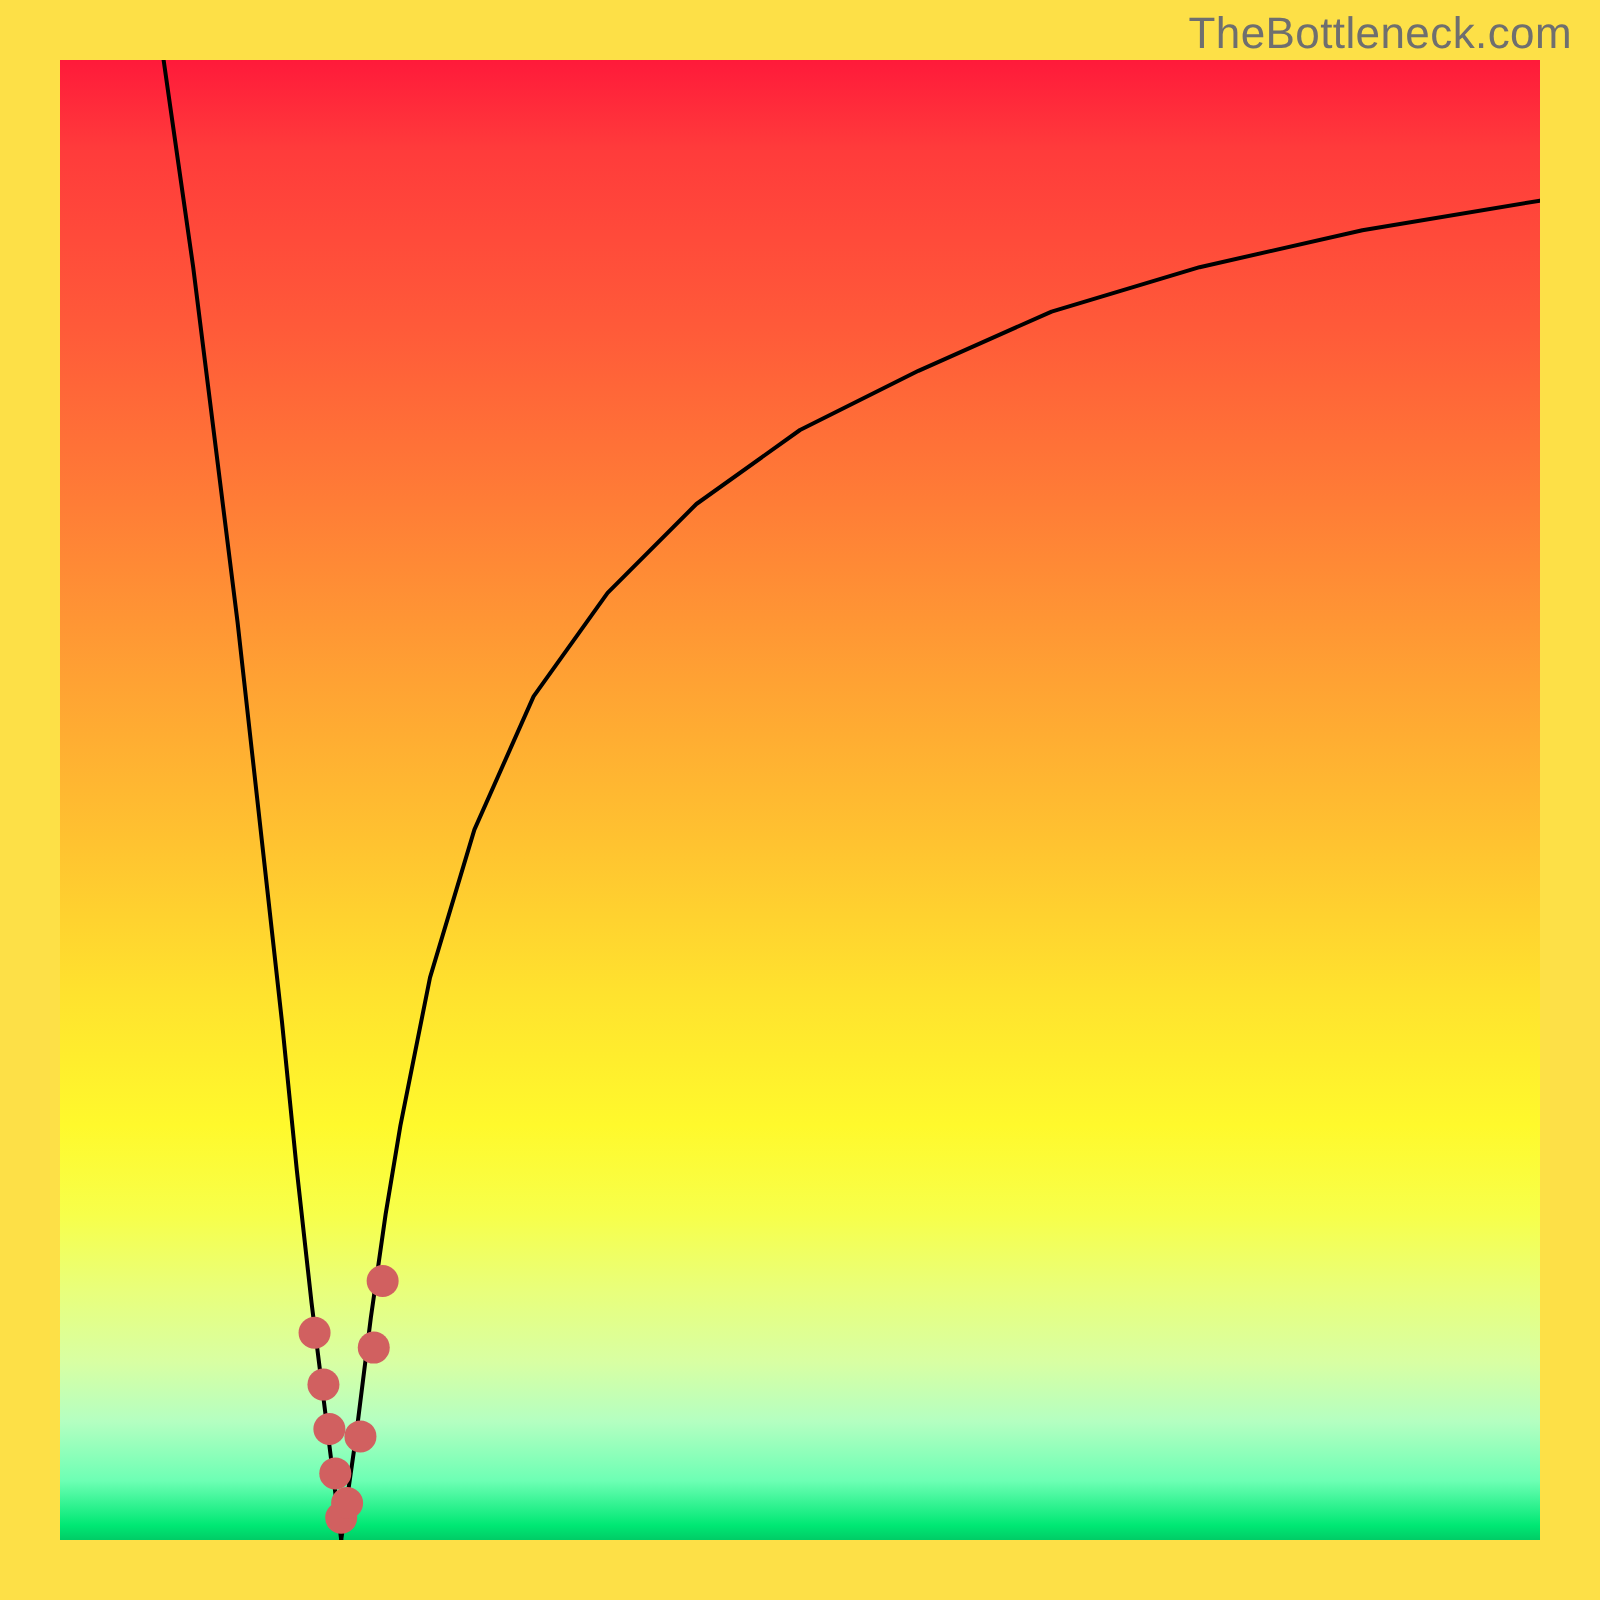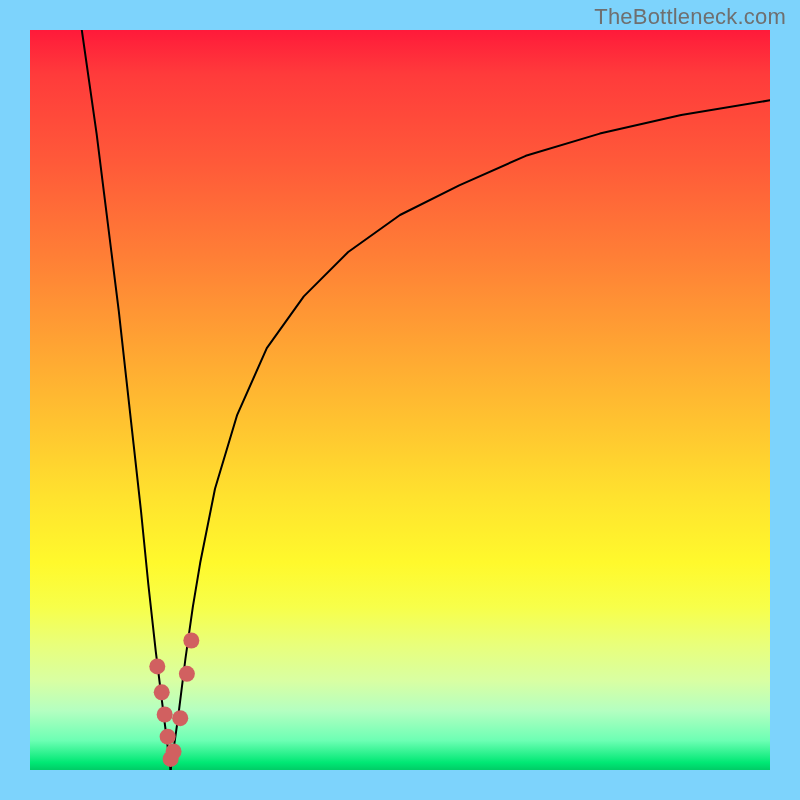--- a/index.html
+++ b/index.html
@@ -10,21 +10,21 @@
     overflow: hidden;
     background: #000;
     font-family: Arial, Helvetica, sans-serif;
   }
   .frame {
     position: absolute;
     left: 0;
     top: 0;
     width: 800px;
     height: 800px;
-    background: #7dd3fc;
+    background: #fde047;
   }
   .plot {
     position: absolute;
     left: 30px;
     top: 30px;
     width: 740px;
     height: 740px;
     overflow: hidden;
   }
   .gradient-bg {

